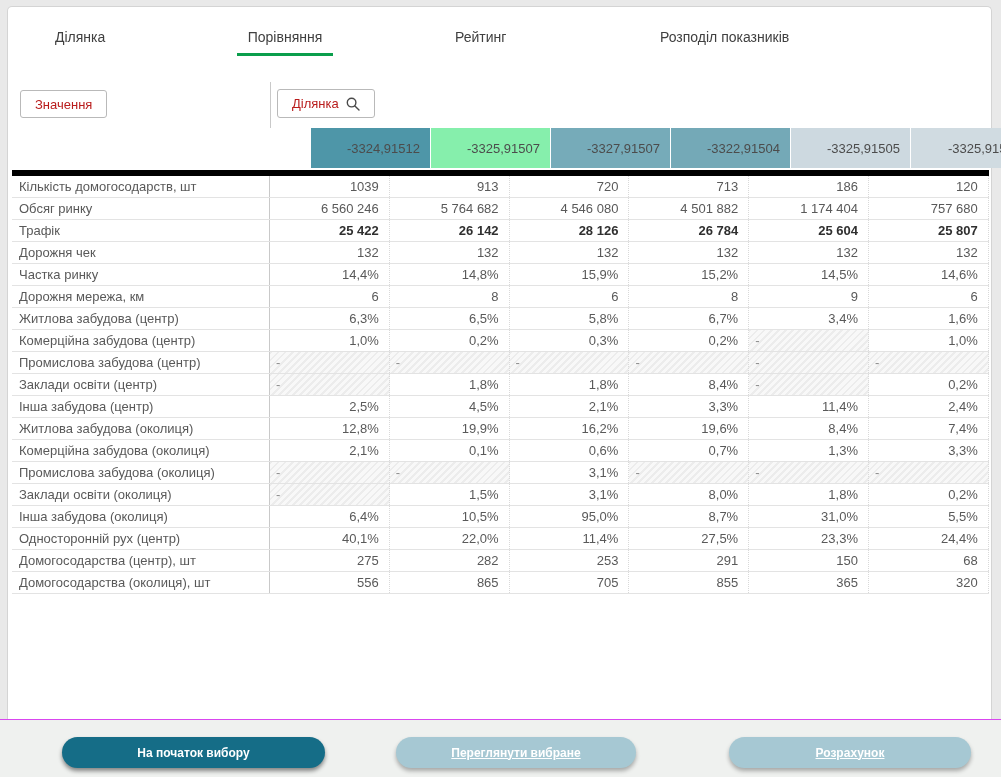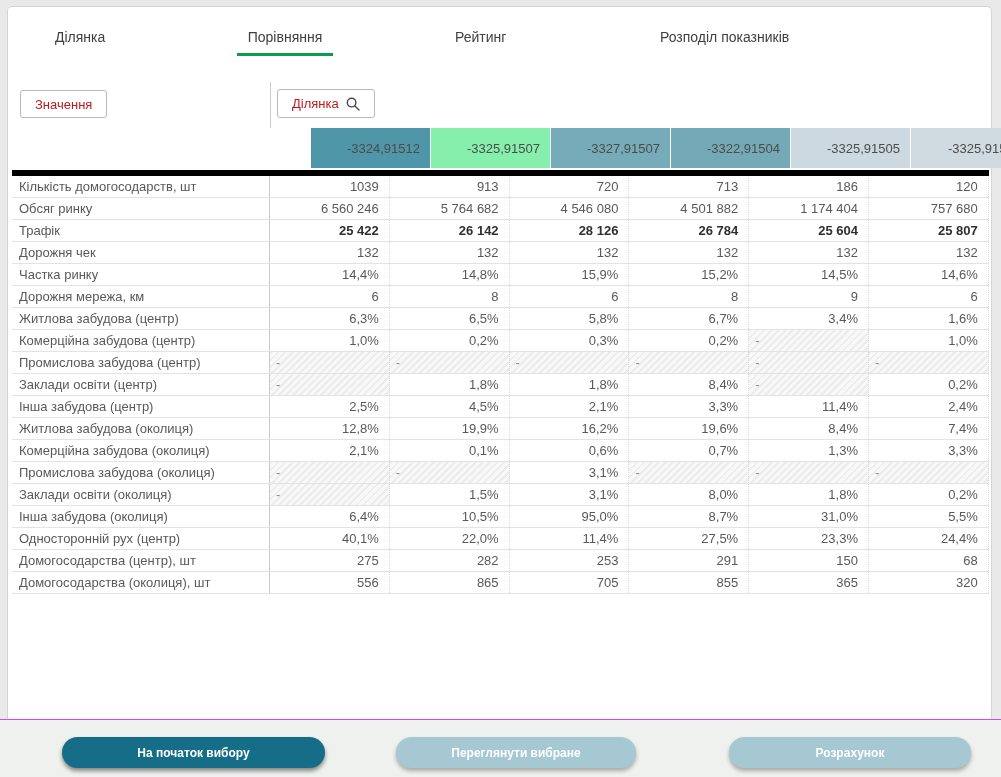--- a/index.html
+++ b/index.html
@@ -76,21 +76,21 @@
   
   .footer{
     position:absolute;left:0;top:719px;width:1001px;height:58px;
     background:#eff1ef;border-top:1px solid #d946ef;
   }
   .pill{
     position:absolute;top:17px;height:31px;border:none;border-radius:16px;
     color:#ffffff;font-weight:bold;font-size:12px;font-family:inherit;cursor:pointer;
   }
   .pill.primary{background:var(--btn-primary,#156d87);box-shadow:0 3px 4px rgba(0,0,0,.45);}
-  .pill.secondary{background:var(--btn-secondary,#a6c8d3);box-shadow:0 3px 4px rgba(0,0,0,.3);}
+  .pill.secondary{background:var(--btn-secondary,#a6c8d3);box-shadow:0 3px 4px rgba(0,0,0,.3);text-decoration:underline;}
   .pill:nth-child(1){left:62px;width:263px;}
   .pill:nth-child(2){left:396px;width:240px;}
   .pill:nth-child(3){left:729px;width:242px;}
 </style>
 </head>
 <body>
 
 <div class="page">
   <div class="card"></div>
 

